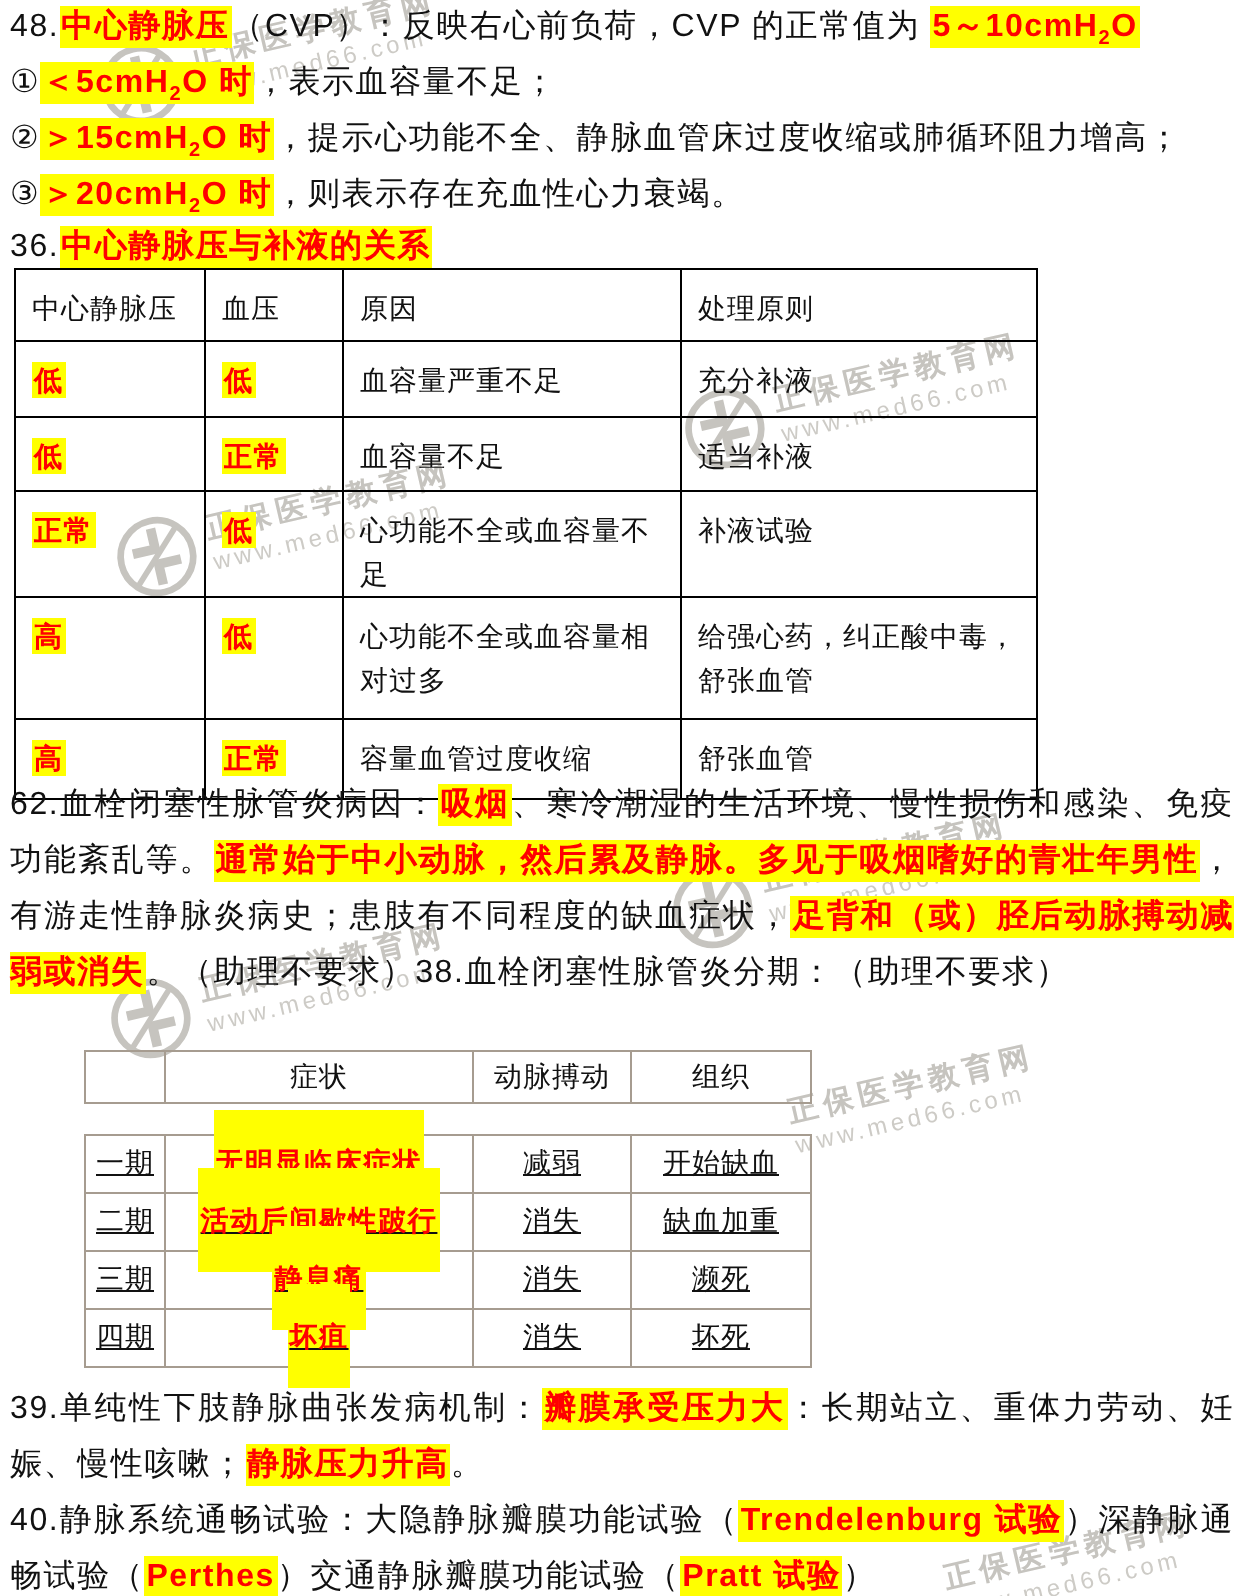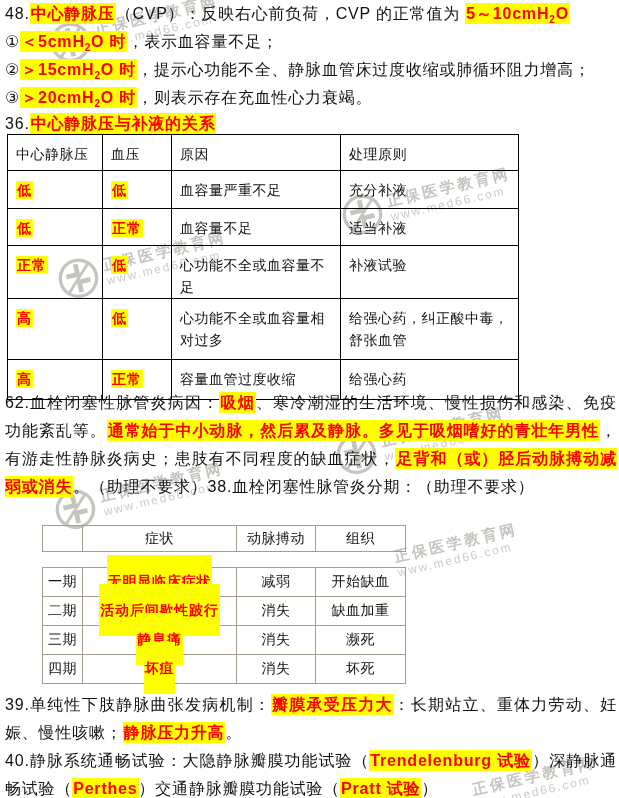--- a/index.html
+++ b/index.html
@@ -39,21 +39,21 @@
   
   .t2{
     position:absolute;left:42px;z-index:2;
     border-collapse:collapse;table-layout:fixed;width:363px;
     font-size:14px;letter-spacing:.5px;text-align:center;
   }
   .t2 td{border:1px solid #a69c90;vertical-align:middle;padding:0 2px;background:transparent;}
   .t2.head{top:525px;}
   .t2.head tr{height:26px;}
   .t2.body{top:567px;}
-  .t2.body tr{height:29px;}
+  .t2.body tr{height:29px;text-decoration:underline;}
   .t2 mark{font-size:14px;padding:18px 1px;}
   
   .wm{
     position:absolute;display:flex;align-items:center;gap:6px;
     transform:rotate(-13deg);transform-origin:left center;
     z-index:0;color:#c6c4bf;user-select:none;white-space:nowrap;
   }
   .wm .wm-name{font-size:15px;font-weight:bold;letter-spacing:3px;line-height:18px;}
   .wm .wm-url{font-size:12px;letter-spacing:2px;line-height:15px;color:#cdcbc6;}
   .wm svg{width:42px;height:42px;flex:none;}
@@ -196,21 +196,21 @@
     <tr>
       <td><mark>高</mark></td>
       <td><mark>低</mark></td>
       <td>心功能不全或血容量相对过多</td>
       <td>给强心药，纠正酸中毒，舒张血管</td>
     </tr>
     <tr>
       <td><mark>高</mark></td>
       <td><mark>正常</mark></td>
       <td>容量血管过度收缩</td>
-      <td>给强心药</td>
+      <td>舒张血管</td>
     </tr>
   </tbody>
     </table>
 
   <p class="para" style="top:389px;">
     <span>62.血栓闭塞性脉管炎病因：</span><mark>吸烟</mark><span>、寒冷潮湿的生活环境、慢性损伤和感染、免疫功能紊乱等。</span><mark>通常始于中小动脉，然后累及静脉。多见于吸烟嗜好的青壮年男性</mark><span>，有游走性静脉炎病史；患肢有不同程度的缺血症状，</span><mark>足背和（或）胫后动脉搏动减弱或消失</mark><span>。（助理不要求）38.血栓闭塞性脉管炎分期：（助理不要求）</span>
   </p>
 
   <table class="t2 head">
     <colgroup>

